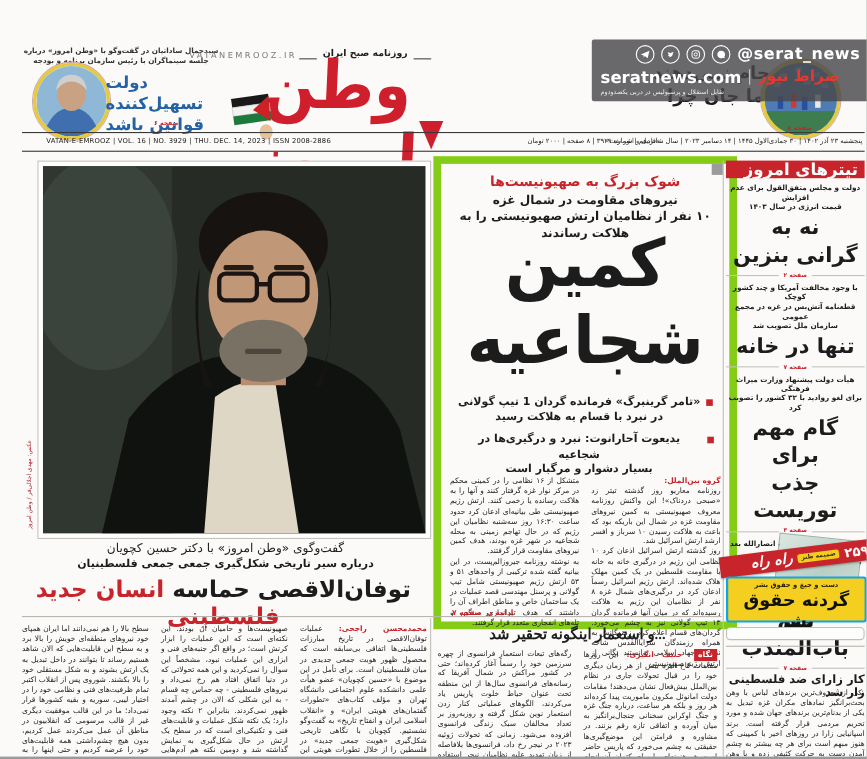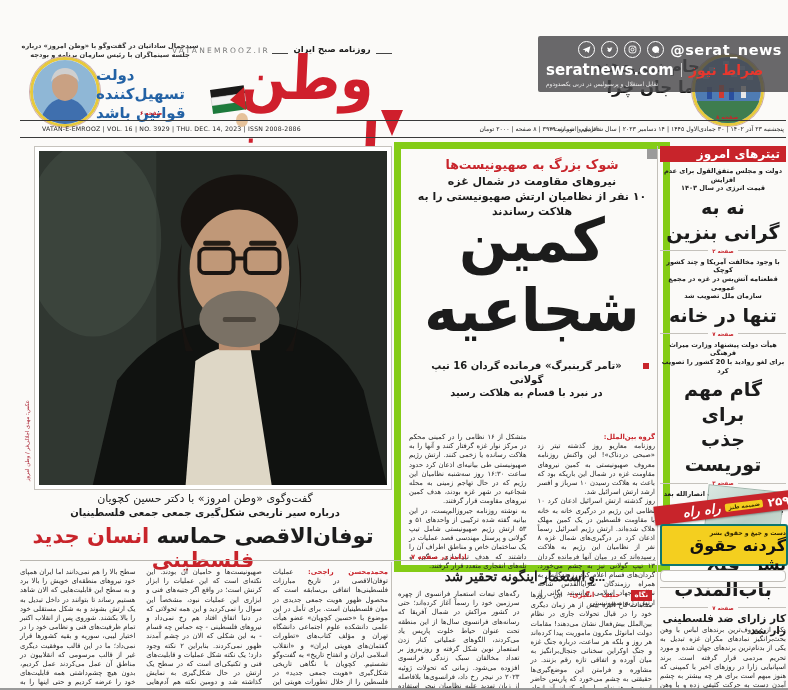--- a/index.html
+++ b/index.html
@@ -65,38 +65,38 @@
 
   
   .op-title{font-size:13.5px;font-weight:bold;font-family:Liberation Serif, serif;}
   .op-label{display:inline-block;background:#c8242b;color:#fff;font-size:7px;font-weight:bold;
             padding:1px 4px;margin-left:3px;}
   .author{color:#c8242b;font-weight:bold;}
 
   
   .sbar{width:126px;}
   .redbar{background:#c8242b;color:#fff;display:flex;align-items:center;height:16px;
-          font-size:12px;font-weight:bold;padding:0 6px;position:relative;}
+          font-size:15px;font-weight:bold;padding:0 6px;position:relative;}
   .graysq{width:10px;height:10px;background:#9b9b9b;position:absolute;top:3px;}
   .sb-kicker{font-size:6.6px;line-height:8.6px;font-weight:bold;text-align:center;}
   .sb-head{font-size:19px;line-height:25px;font-weight:bold;text-align:center;letter-spacing:-1px;white-space:pre-line;}
   .sb-bullet{display:flex;gap:4px;align-items:flex-start;}
   .sb-bullet .sq{width:5px;height:5px;margin-top:2px;}
   .sb-bullet p{margin:0;font-size:6.4px;line-height:8.7px;font-weight:bold;text-align:justify;}
   .pmark{display:flex;align-items:center;gap:4px;}
   .pmark .ln{flex:1;height:1px;background:#c5c2bc;}
   .pmark span{font-size:5.4px;color:#c8242b;font-weight:bold;}
   .banknote{background:linear-gradient(140deg,#dbe8e2,#b9cfc6 60%,#cfdcd4);border:1px solid #9fb4ab;
             transform:rotate(6deg);}
   .ribbon{background:#c8242b;transform:rotate(-7deg);display:flex;align-items:center;gap:5px;
           padding:2px 6px;box-shadow:0 1px 2px rgba(0,0,0,.35);}
   .ribbon .issue{color:#fff;font-weight:bold;font-size:12px;}
   .ribbon .badge{background:#f3cd1e;color:#3a2c00;font-size:5.6px;font-weight:bold;padding:1px 3px;border-radius:2px;}
   .ribbon .rtitle{color:#fff;font-weight:bold;font-size:13px;font-style:italic;letter-spacing:1px;}
-  .yellowbox{background:#f4cf1f;border:2px solid #0f766e;border-radius:3px;text-align:right;}
+  .yellowbox{background:#f4cf1f;border:2px solid #0ea5e9;border-radius:3px;text-align:center;}
   .yb-kick{font-size:6.2px;font-weight:bold;color:#2b2100;padding-top:3px;}
   .yb-title{font-size:16px;font-weight:bold;color:#111;line-height:19px;}
   .strip{border:1px solid #c2bfb9;border-radius:4px;background:#fdfdfc;}
   .news-title{font-size:10.5px;font-weight:bold;}
 </style>
 </head>
 <body>
 
 <div id="page">
 
@@ -203,22 +203,27 @@
 
   <div class="abs leadbox" style="left:394px;top:142px;width:262px;height:416px;">
     <div class="abs lead-kicker c" style="left:0;top:8px;width:100%;">شوک بزرگ به صهیونیست‌ها</div>
     <div class="abs lead-deck ml c" style="left:0;top:25px;width:100%;">نیروهای مقاومت در شمال غزه
 ۱۰ نفر از نظامیان ارتش صهیونیستی را به هلاکت رساندند</div>
     <div class="abs lead-head ml c" style="left:0;top:60px;width:100%;">کمین
 شجاعیه</div>
     <div class="abs" style="left:14px;top:210px;width:234px;">
       <div class="bullet-row">
         <span class="sq"></span>
-        <div class="bullet-txt ml">«تامر گرینبرگ» فرمانده گردان 16 تیپ گولانی
+        <div class="bullet-txt ml">«تامر گرینبرگ» فرمانده گردان 1 تیپ گولانی
 در نبرد با قسام به هلاکت رسید</div>
+      </div>
+      <div class="bullet-row">
+        <span class="sq"></span>
+        <div class="bullet-txt ml">یدیعوت آحارانوت: نبرد و درگیری‌ها در شجاعیه
+بسیار دشوار و مرگبار است</div>
       </div>
     </div>
     <div class="abs cols" style="left:8px;top:284px;width:246px;height:114px;">
       <div class="col tiny just ml"><span class="lead-in">گروه بین‌الملل:</span>
         <span>روزنامه معاریو روز گذشته تیتر زد «صبحی دردناک»! این واکنش روزنامه معروف صهیونیستی به کمین نیروهای مقاومت غزه در شمال این باریکه بود که باعث به هلاکت رسیدن ۱۰ سرباز و افسر ارشد ارتش اسرائیل شد.
 روز گذشته ارتش اسرائیل اذعان کرد ۱۰ نظامی این رژیم در درگیری خانه به خانه با مقاومت فلسطین در یک کمین مهلک هلاک شده‌اند. ارتش رژیم اسرائیل رسماً اذعان کرد در درگیری‌های شمال غزه ۸ نفر از نظامیان این رژیم به هلاکت رسیده‌اند که در میان آنها فرمانده گردان ۱۳ تیپ گولانی نیز به چشم می‌خورد. گردان‌های قسام اعلام کرد رزمندگانش به همراه رزمندگان سرایاالقدس شاخه نظامی جهاد اسلامی توانستند یگانی از ارتش رژیم صهیونیستی</span></div>
       <div class="col tiny just ml">متشکل از ۱۶ نظامی را در کمینی محکم در مرکز نوار غزه گرفتار کنند و آنها را به هلاکت رسانده یا زخمی کنند. ارتش رژیم صهیونیستی طی بیانیه‌ای اذعان کرد حدود ساعت ۱۶:۳۰ روز سه‌شنبه نظامیان این رژیم که در حال تهاجم زمینی به محله شجاعیه در شهر غزه بودند، هدف کمین نیروهای مقاومت قرار گرفتند.
 به نوشته روزنامه جیروزالم‌پست، در این بیانیه گفته شده ترکیبی از واحدهای ۵۱ و ۵۳ ارتش رژیم صهیونیستی شامل تیپ گولانی و پرسنل مهندسی قصد عملیات در یک ساختمان خاص و مناطق اطراف آن را داشتند که هدف تیراندازی سنگین و تله‌های انفجاری متعدد قرار گرفتند.</div>
     </div>
     <div class="abs contin" style="left:10px;bottom:4px;">ادامه در صفحه ۷</div>
@@ -296,21 +301,21 @@
 قطعنامه آتش‌بس در غزه در مجمع عمومی
 سازمان ملل تصویب شد</div>
     <div class="sb-head" style="margin-top:2px;">تنها در خانه</div>
     <div class="pmark" style="margin-top:3px;">
       <div class="ln"></div>
         <span>صفحه ۷</span>
         <div class="ln"></div>
     </div>
 
     <div class="sb-kicker ml" style="margin-top:4px;">هیأت دولت پیشنهاد وزارت میراث فرهنگی
-برای لغو روادید با 20 کشور را تصویب کرد</div>
+برای لغو روادید با ۳۲ کشور را تصویب کرد</div>
     <div class="sb-head" style="margin-top:2px;">گام مهم برای
 جذب توریست</div>
     <div class="pmark" style="margin-top:3px;">
       <div class="ln"></div>
         <span>صفحه ۳</span>
         <div class="ln"></div>
     </div>
 
     <div class="sb-kicker ml" style="margin-top:4px;">نیویورک‌تایمز: محبوبیت انصارالله بعد از مقابله
 با اسرائیل در جای‌جای جهان عرب بالا رفته است</div>

